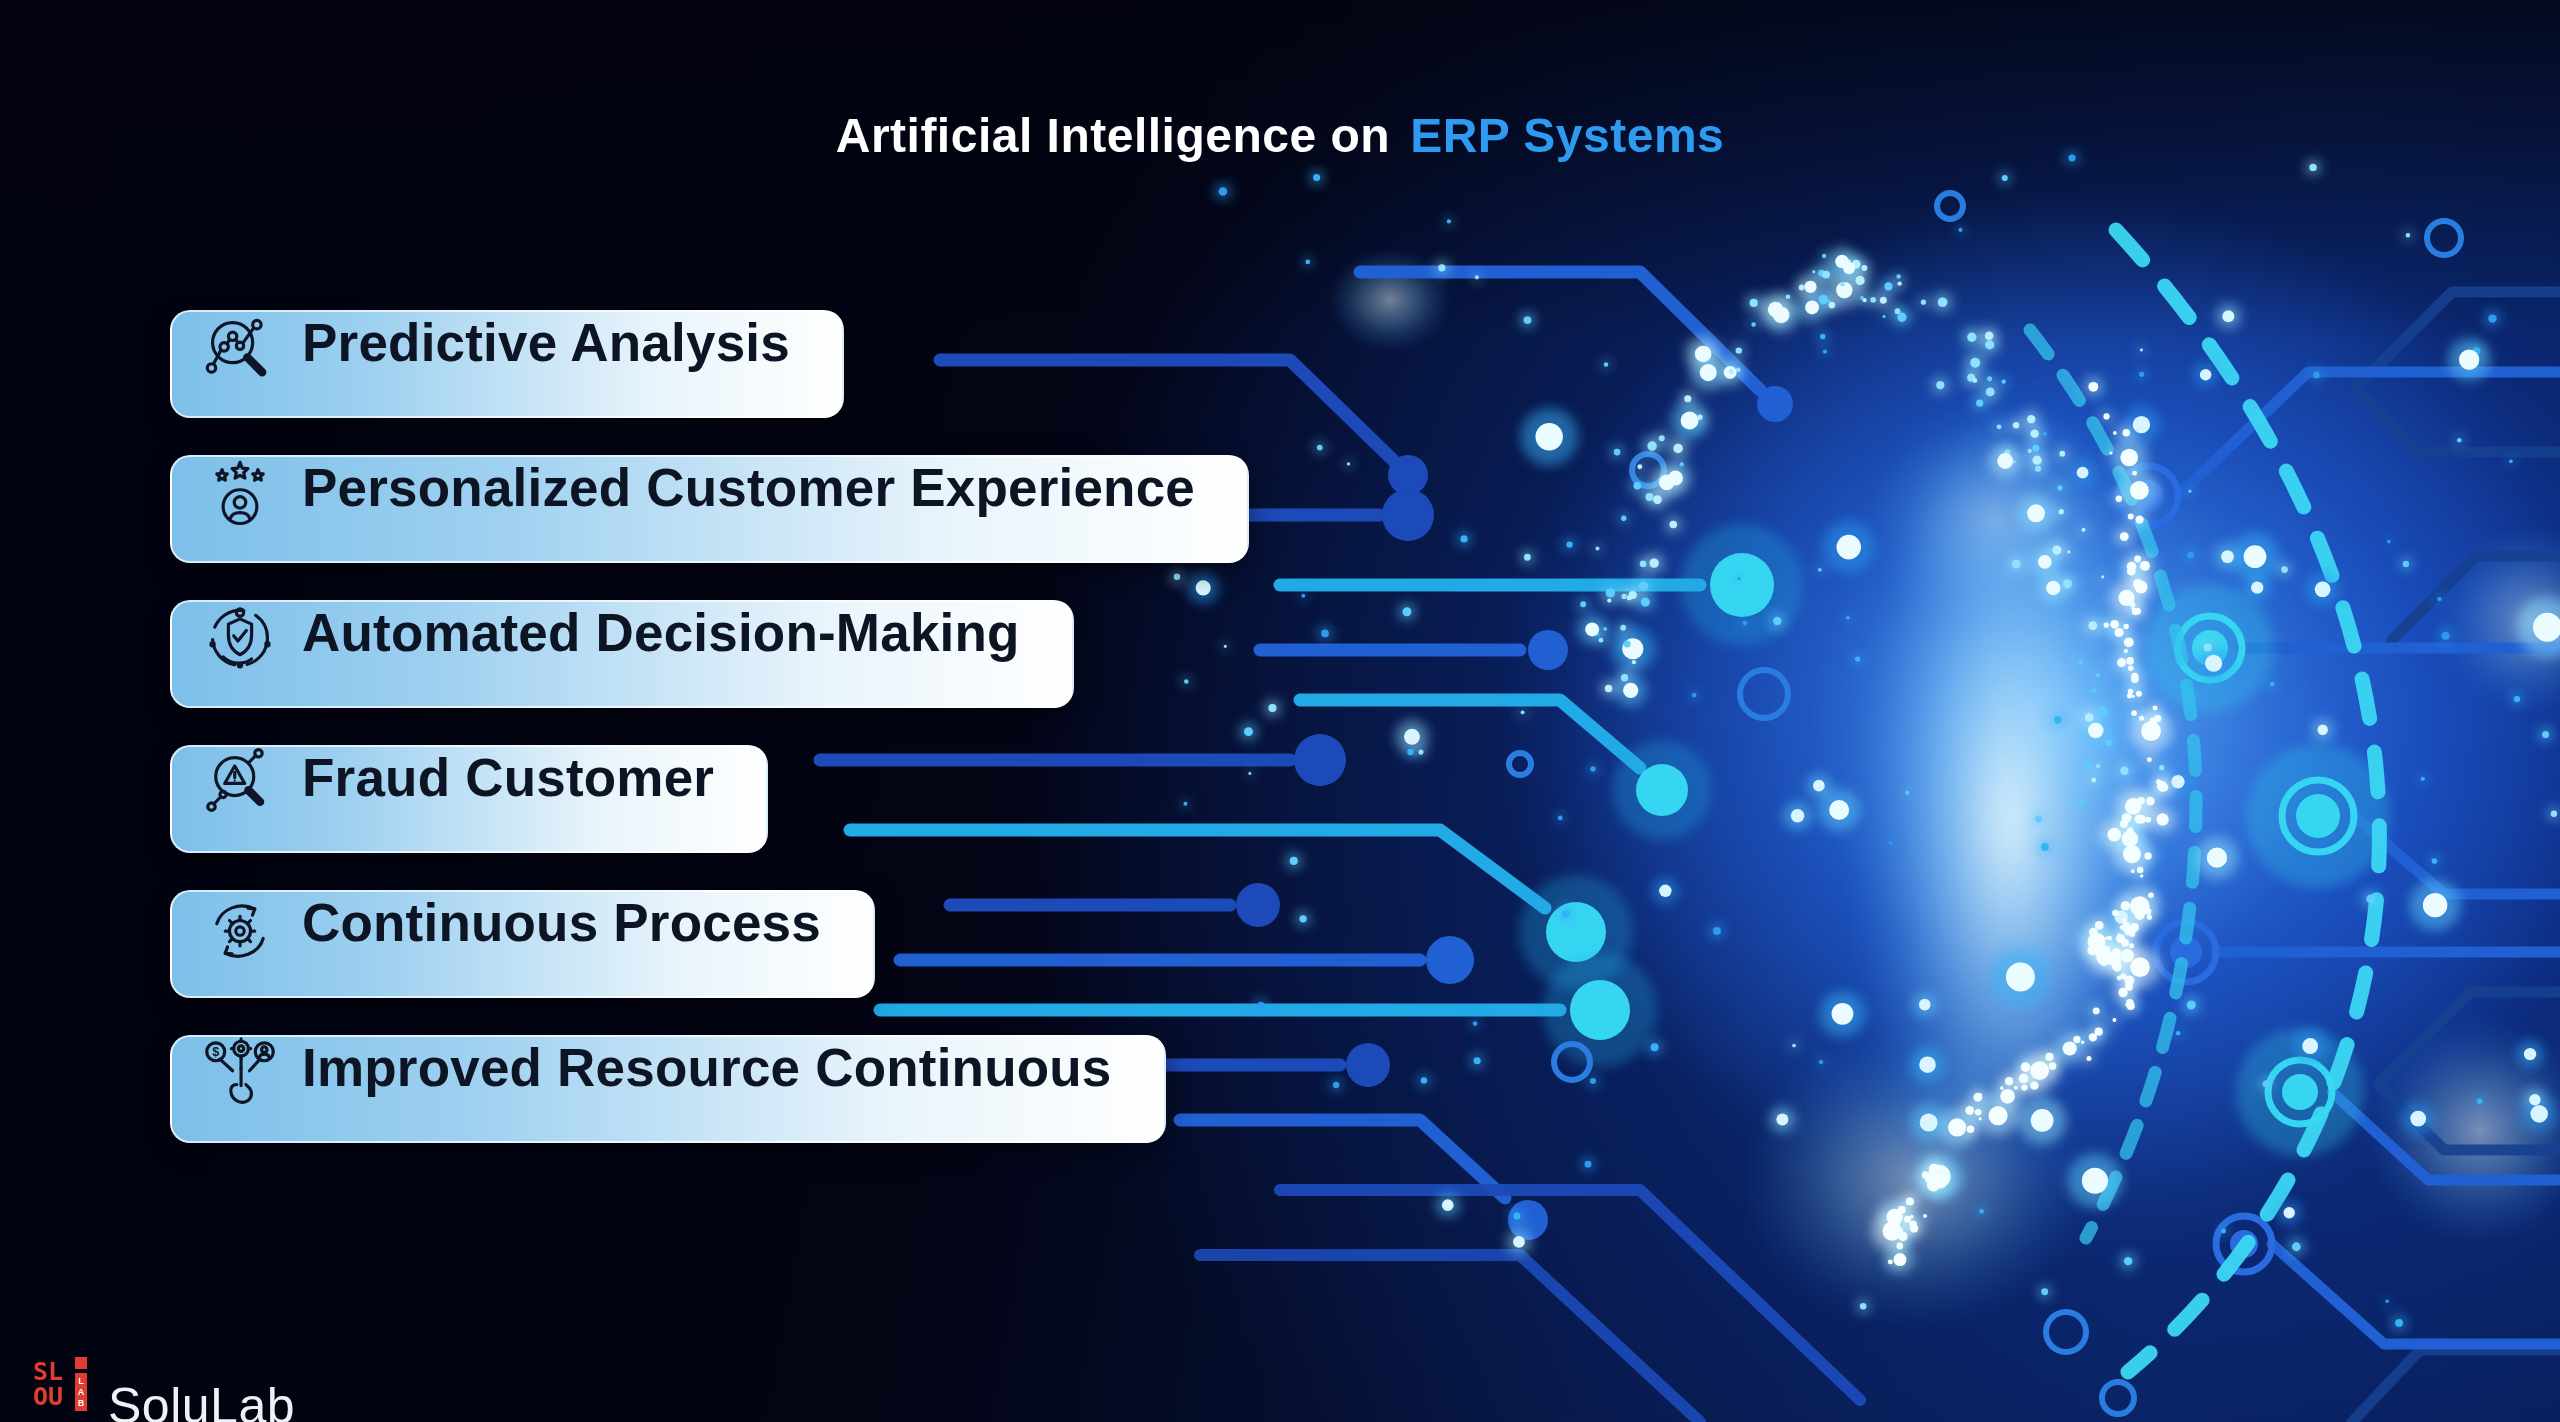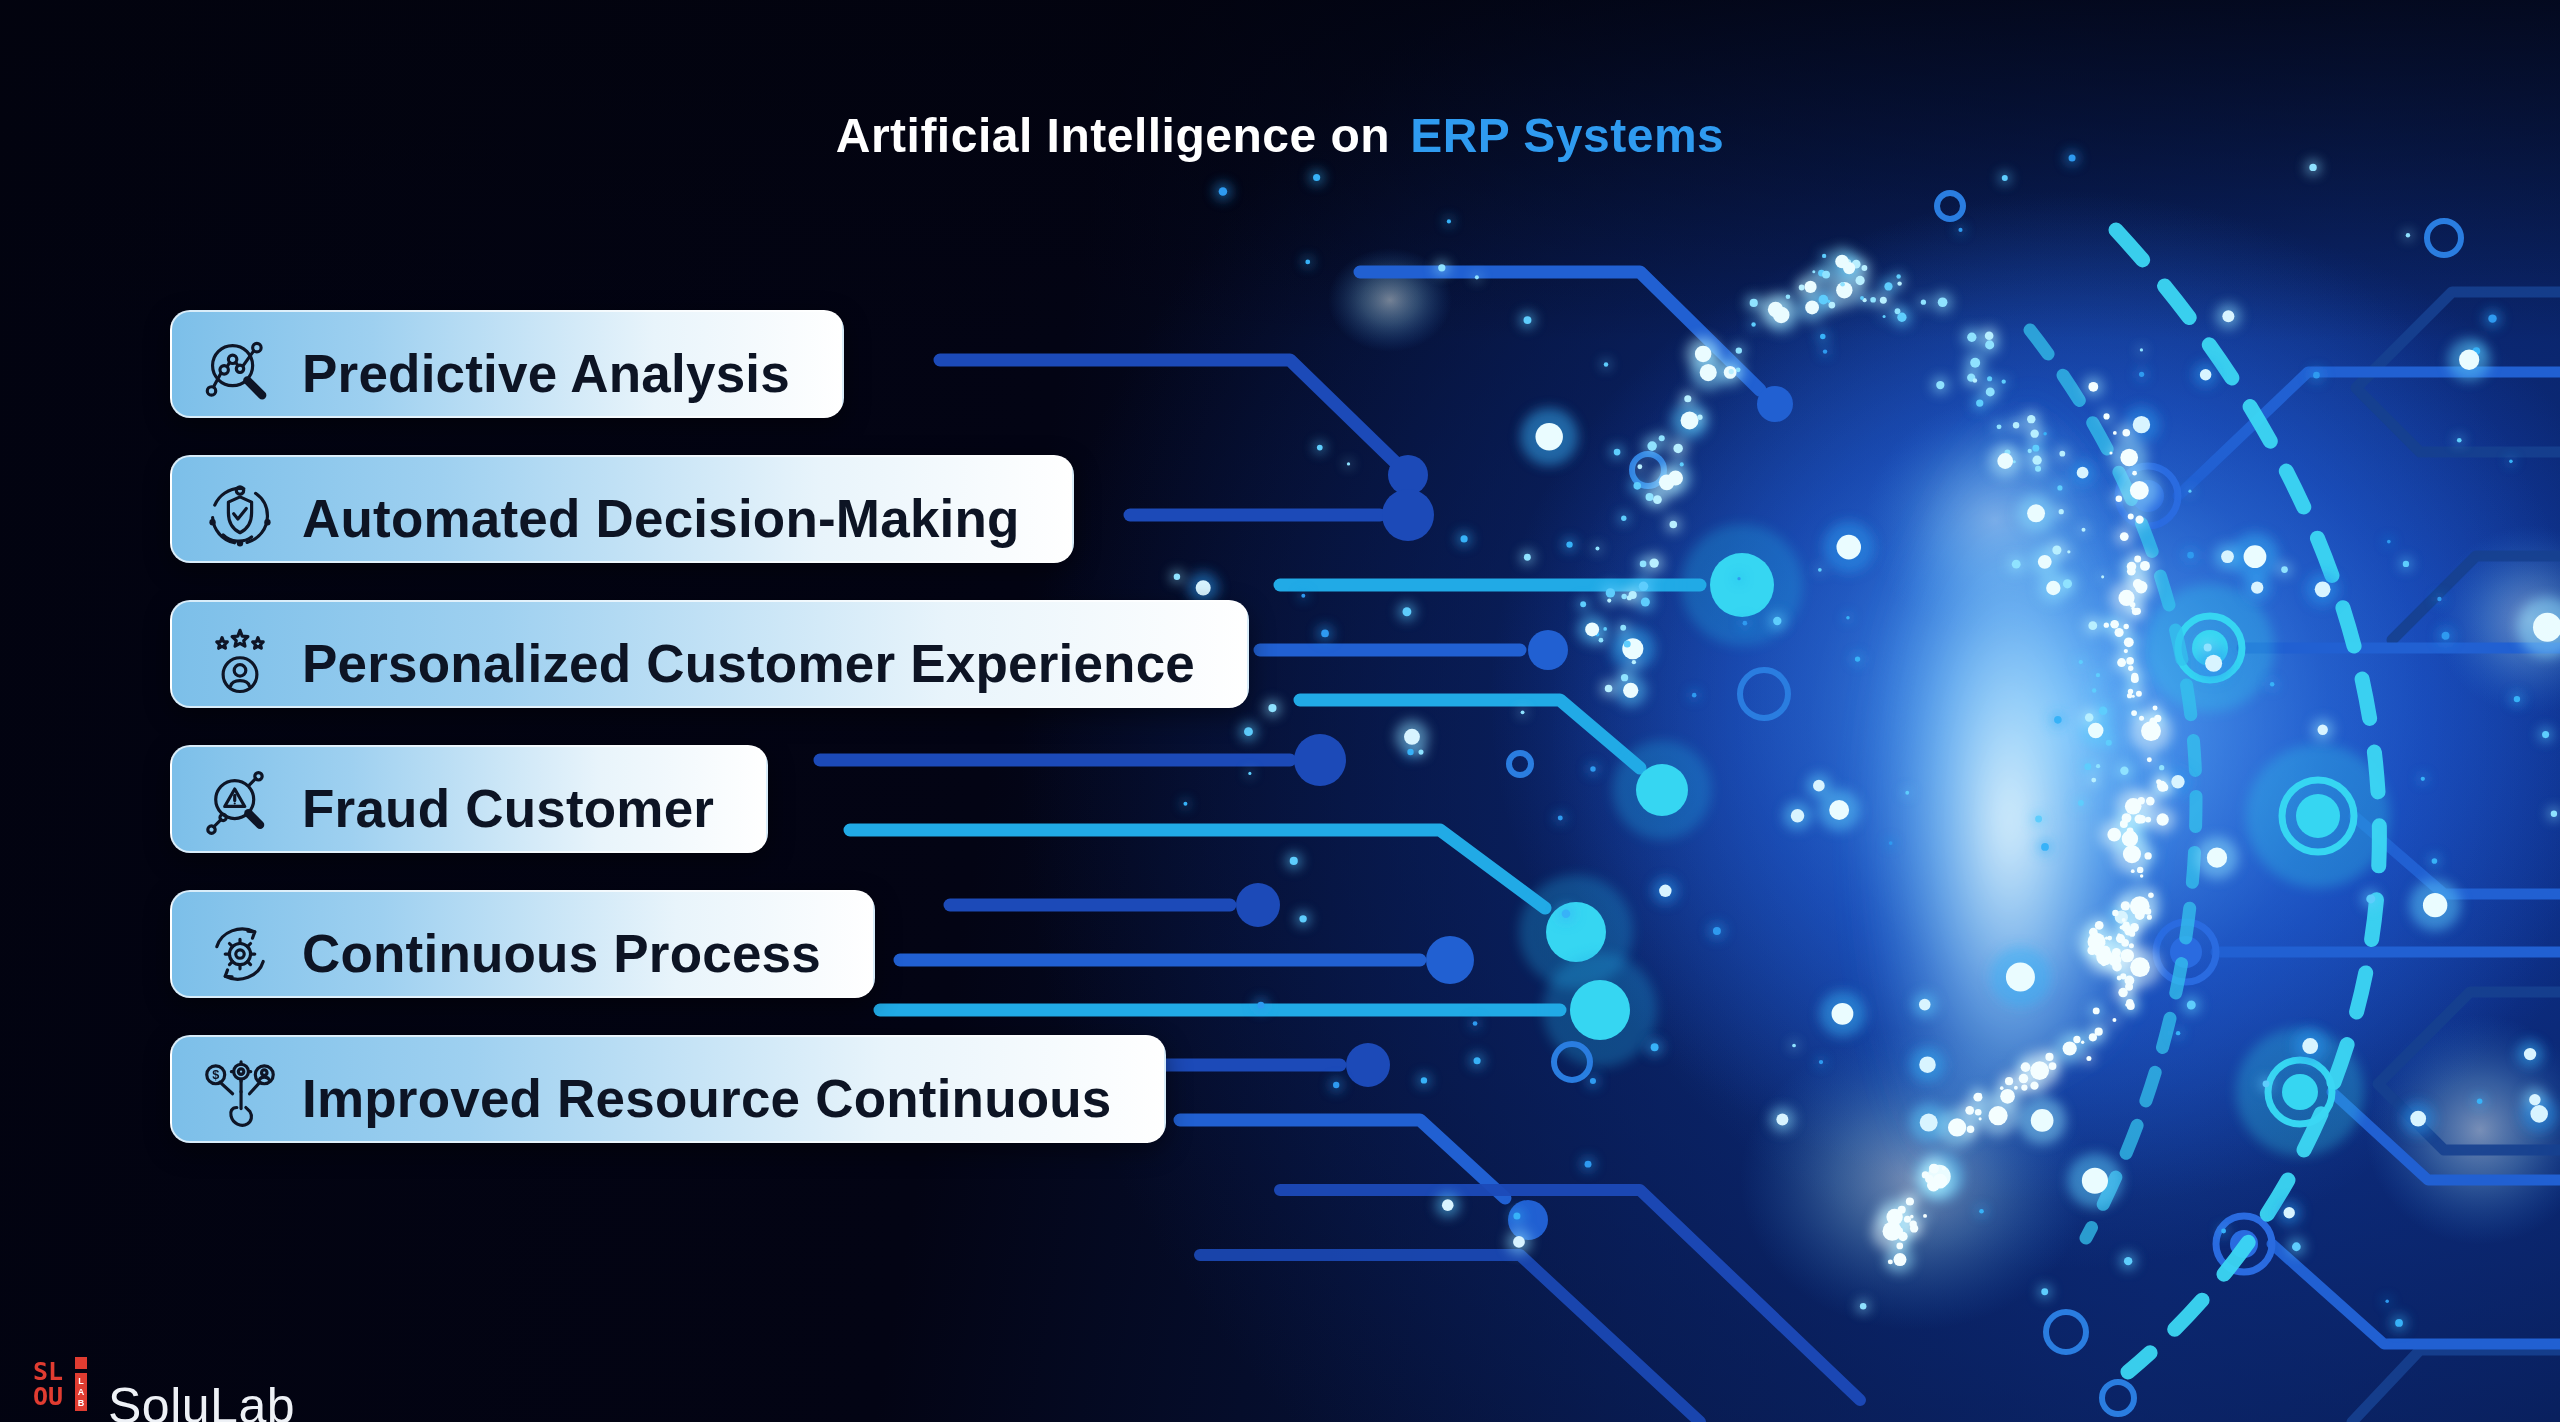--- a/index.html
+++ b/index.html
@@ -18,22 +18,22 @@
     text-align:center;font-weight:700;font-size:48px;letter-spacing:.5px;
     color:#ffffff;white-space:nowrap;
   }
   .title .hl{color:#2f9bf0;margin-left:20px;}
   .features{
     position:absolute;left:170px;top:310px;
     display:flex;flex-direction:column;gap:37px;align-items:flex-start;
   }
   .card{
     height:108px;border-radius:20px;box-sizing:border-box;
-    display:flex;align-items:center;gap:24px;
-    padding:18px 52px 0 30px;
+    display:flex;gap:24px;
+    padding:0 52px 0 30px;
     background:linear-gradient(90deg,#7cbfe9 0%,#9ed0f0 30%,#e8f4fb 72%,#ffffff 100%);
     border:2px solid rgba(255,255,255,.7);
     box-shadow:0 8px 26px rgba(0,0,0,.45);
   }
   .card .icon{width:76px;height:76px;flex:none;display:flex;align-items:center;justify-content:center;}
   .card .icon svg{width:76px;height:76px;}
   .card .label{
     font-size:53px;font-weight:700;color:#0d1424;
     white-space:nowrap;letter-spacing:.2px;
   }
@@ -1040,48 +1040,48 @@
         </g>
           </svg>
       </span>
       <span class="label">Predictive Analysis</span>
     </div>
 
     <div class="card">
       <span class="icon">
         <svg viewBox="0 0 72 72">
             <g stroke="#0e1526" fill="none" stroke-width="3" stroke-linecap="round" stroke-linejoin="round">
+          <path d="M36 5 L38 10.5 L43.5 11 L39.5 14.8 L40.7 20 L36 17.3 L31.3 20 L32.5 14.8 L28.5 11 L34 10.5 Z"></path>
+          <path d="M19 12 L20.4 15.6 L24 16 L21.4 18.5 L22.2 22 L19 20.2 L15.8 22 L16.6 18.5 L14 16 L17.6 15.6 Z"></path>
+          <path d="M53 12 L54.4 15.6 L58 16 L55.4 18.5 L56.2 22 L53 20.2 L49.8 22 L50.6 18.5 L48 16 L51.6 15.6 Z"></path>
+          <circle cx="36" cy="47" r="16"></circle>
+          <circle cx="36" cy="43" r="5.5"></circle>
+          <path d="M27 58 C29 51 43 51 45 58"></path>
+        </g>
+          </svg>
+      </span>
+      <span class="label">Personalized Customer Experience</span>
+    </div>
+
+    <div class="card">
+      <span class="icon">
+        <svg viewBox="0 0 72 72">
+            <g stroke="#0e1526" fill="none" stroke-width="3" stroke-linecap="round" stroke-linejoin="round">
           <circle cx="36" cy="34" r="26" stroke-dasharray="34 12"></circle>
           <circle cx="10" cy="40" r="3" fill="#0e1526" stroke="none"></circle>
           <circle cx="62" cy="40" r="3" fill="#0e1526" stroke="none"></circle>
           <circle cx="36" cy="60" r="3" fill="#0e1526" stroke="none"></circle>
           <circle cx="36" cy="10" r="3.5"></circle>
           <path d="M36 16 L47 21 V31 C47 41 42 47 36 50 C30 47 25 41 25 31 V21 Z"></path>
           <path d="M30 32 L34 37 L42 27"></path>
           <path d="M20 52 C27 59 39 60 47 54"></path>
         </g>
           </svg>
       </span>
       <span class="label">Automated Decision-Making</span>
-    </div>
-
-    <div class="card">
-      <span class="icon">
-        <svg viewBox="0 0 72 72">
-            <g stroke="#0e1526" fill="none" stroke-width="3" stroke-linecap="round" stroke-linejoin="round">
-          <path d="M36 5 L38 10.5 L43.5 11 L39.5 14.8 L40.7 20 L36 17.3 L31.3 20 L32.5 14.8 L28.5 11 L34 10.5 Z"></path>
-          <path d="M19 12 L20.4 15.6 L24 16 L21.4 18.5 L22.2 22 L19 20.2 L15.8 22 L16.6 18.5 L14 16 L17.6 15.6 Z"></path>
-          <path d="M53 12 L54.4 15.6 L58 16 L55.4 18.5 L56.2 22 L53 20.2 L49.8 22 L50.6 18.5 L48 16 L51.6 15.6 Z"></path>
-          <circle cx="36" cy="47" r="16"></circle>
-          <circle cx="36" cy="43" r="5.5"></circle>
-          <path d="M27 58 C29 51 43 51 45 58"></path>
-        </g>
-          </svg>
-      </span>
-      <span class="label">Personalized Customer Experience</span>
     </div>
 
     <div class="card">
       <span class="icon">
         <svg viewBox="0 0 72 72">
             <g stroke="#0e1526" fill="none" stroke-width="3" stroke-linecap="round" stroke-linejoin="round">
           <circle cx="31" cy="28" r="18"></circle>
           <line x1="44" y1="41" x2="55" y2="52" stroke-width="8"></line>
           <path d="M31 18 L40.5 34.5 H21.5 Z"></path>
           <line x1="31" y1="24" x2="31" y2="29"></line>

